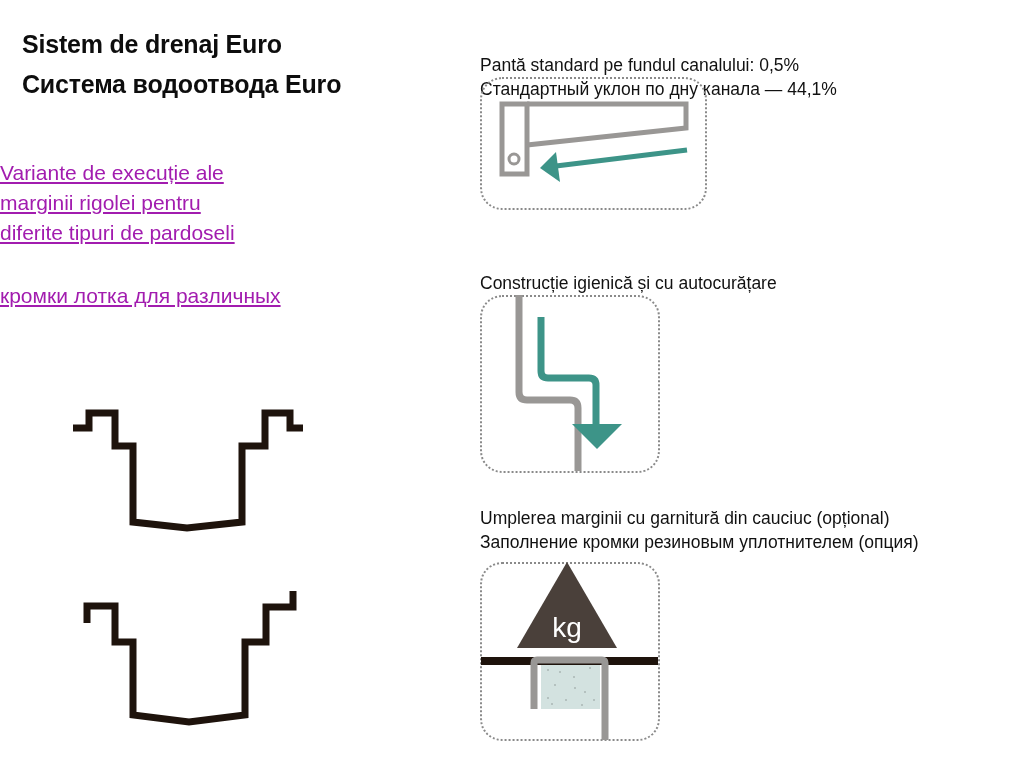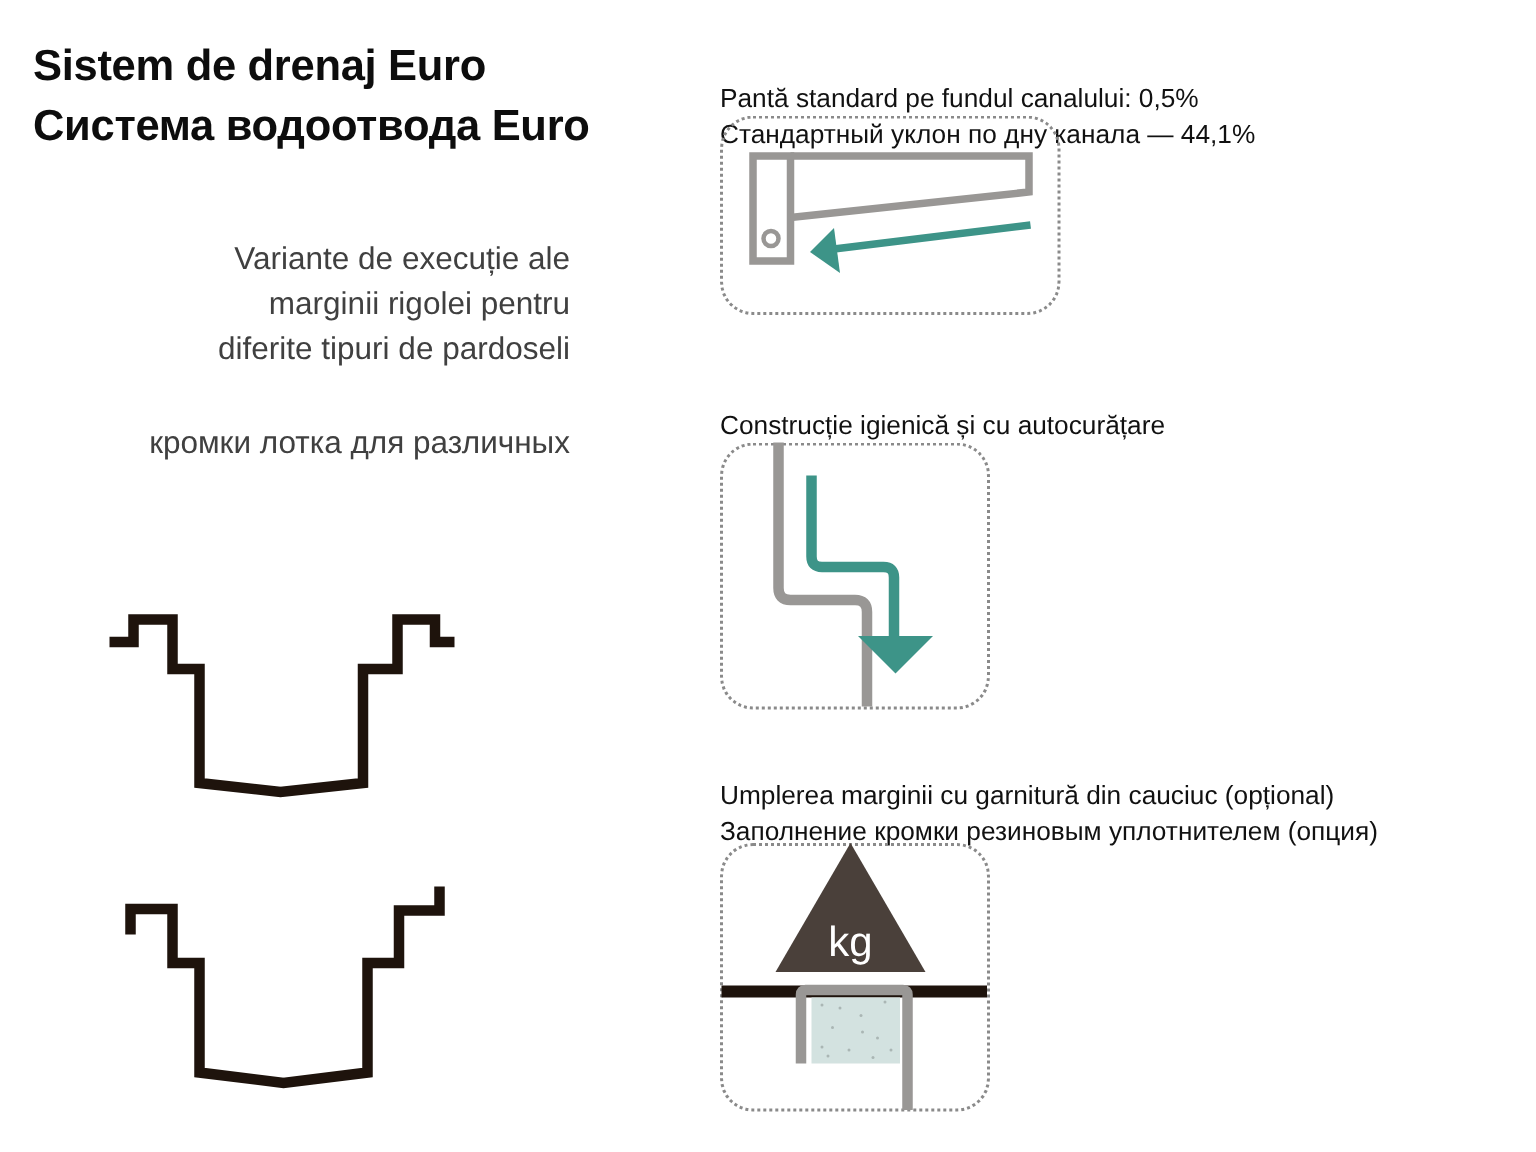--- a/index.html
+++ b/index.html
@@ -1,26 +1,26 @@
 <!DOCTYPE html>
 <html><head>
 <meta charset="utf-8">
 <style>
   html, body { margin:0; padding:0; }
   body { width:1024px; height:768px; background:#ffffff; position:relative; overflow:hidden;
          font-family:"Liberation Sans", "DejaVu Sans", sans-serif; color:#111; }
   .abs { position:absolute; }
-  .title { left:22px; top:24px; font-size:29px; font-weight:bold; line-height:40px; letter-spacing:-0.2px; color:#0d0d0d; }
-  .subtitle { left:0; width:380px; text-align:right; font-size:21px; line-height:30px; color:#404040; }
+  .title { left:22px; top:24px; font-size:25px; font-weight:bold; line-height:40px; letter-spacing:-0.2px; color:#0d0d0d; }
+  .subtitle { left:0; width:380px; text-align:left; font-size:21px; line-height:30px; color:#a21caf;text-decoration:underline; }
   .sub-ro { top:158px; }
   .sub-ru { top:281px; }
   .feat { left:480px; font-size:17.5px; line-height:24px; color:#111; white-space:nowrap;margin-top:28px; }
   .feat1 { top:25px; }
   .feat2 { top:243px;text-align:right; }
-  .feat3 { top:490px; }
+  .feat3 { top:478px; }
   .iconbox { border:2px dotted #8a8a8a; border-radius:22px; box-sizing:border-box; }
   .box1 { left:480px; top:77px; width:227px; height:133px; }
   .box2 { left:480px; top:295px; width:180px; height:178px; }
   .box3 { left:480px; top:562px; width:180px; height:179px; }
   svg { position:absolute; overflow:visible; }
 </style>
 </head>
 <body>
 
 <div class="abs title">

